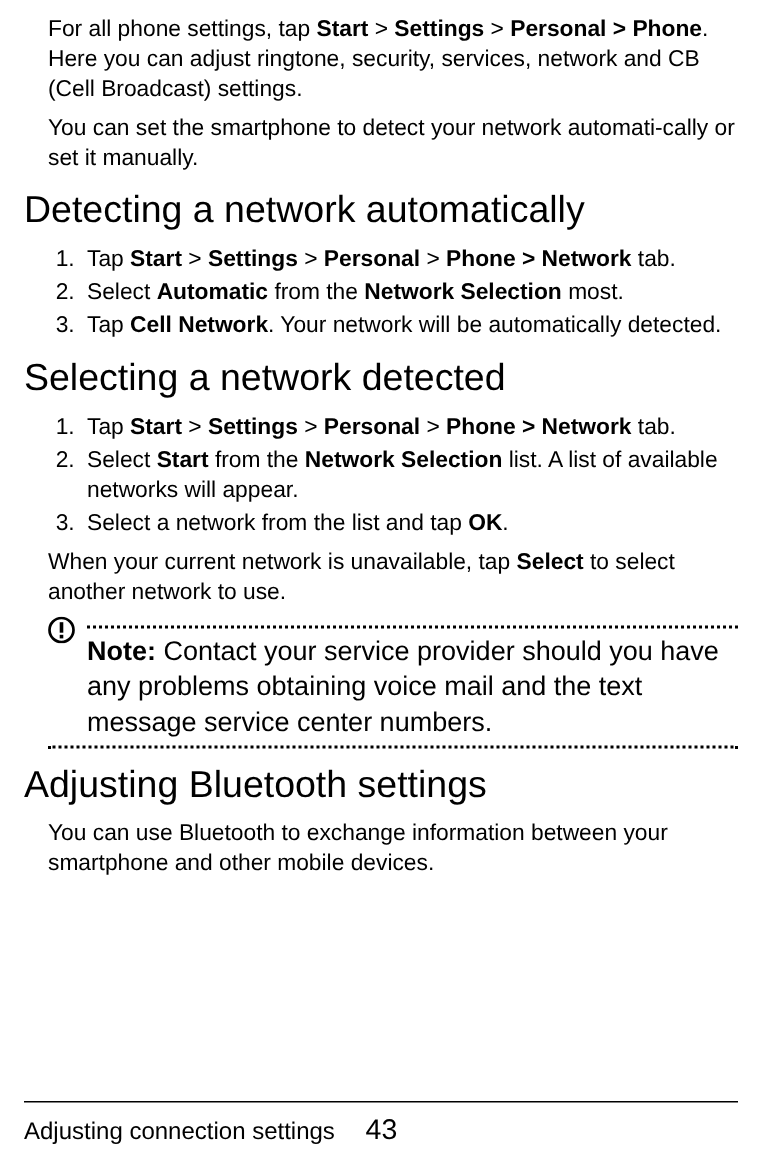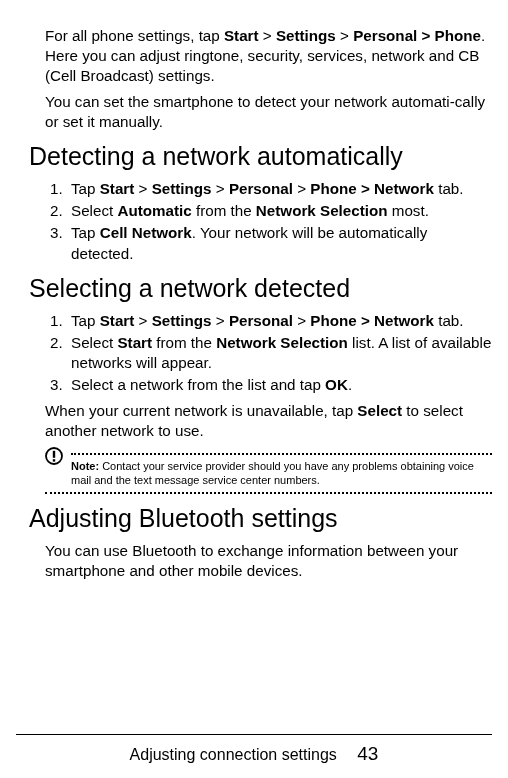--- a/index.html
+++ b/index.html
@@ -7,22 +7,21 @@
     width: 508px;
     height: 778px;
     background: white;
     font-family: "Segoe UI", "Helvetica Neue", Arial, sans-serif;
     font-size: 15.2px;
     color: #000;
     position: relative;
     line-height: 1.32;
   }
   .page {
-    padding: 20px 16px 0 16px;
-    margin-left: 13px;
+    padding: 4px 16px 0 16px;
   }
   .para {
     margin: 6px 0 6px 16px;
   }
   .h1 {
     font-size: 25px;
     font-weight: 400;
     margin: 8px 0 6px 0;
   }
   ol {
@@ -43,37 +42,37 @@
     left: 0;
     top: -6px;
   }
   .note-icon svg { display: block; }
   .dotline {
     border: none;
     border-top: 2px dotted #000;
     margin-left: 26px;
   }
   .note-text {
-    font-size: 11px;
+    font-size: 18px;
     margin: 4px 0 4px 26px;
     line-height: 1.3;
   }
   .dotline2 {
     border: none;
     border-top: 2px dotted #000;
     margin-left: 0;
   }
   .footer {
     position: absolute;
     bottom: 12px;
     left: 16px;
     right: 16px;
     border-top: 1.5px solid #000;
     padding-top: 6px;
-    text-align: center;
+    text-align: left;
     font-size: 16px;
   }
   .footer .pno {
     font-size: 19px;
     margin-left: 16px;
   }
 </style>
 </head>
 <body>
 

